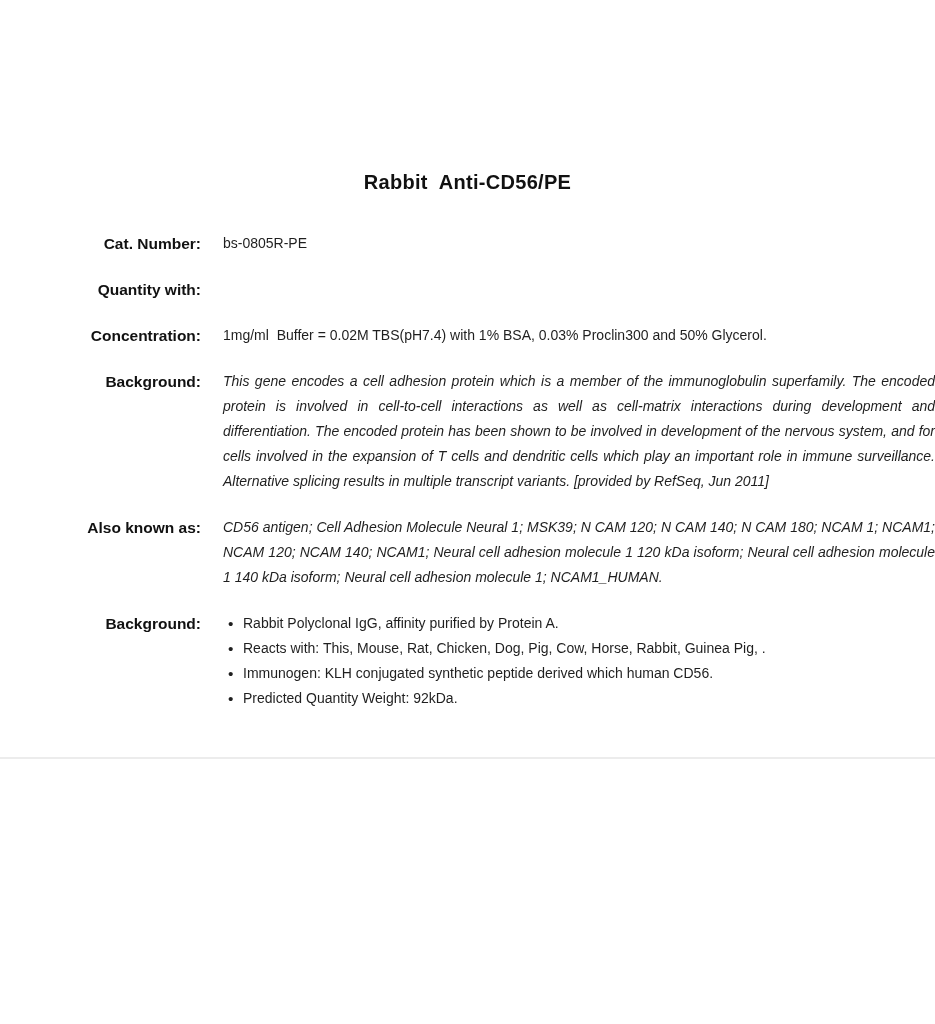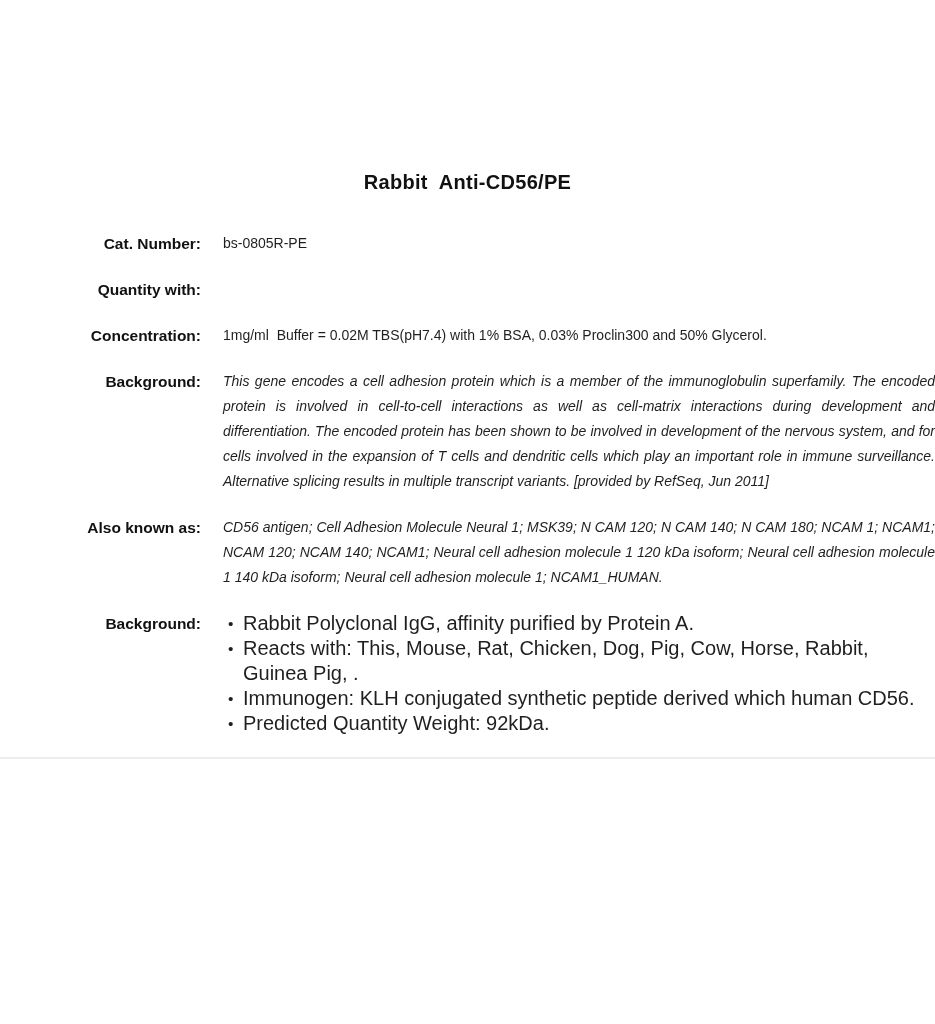--- a/index.html
+++ b/index.html
@@ -61,21 +61,21 @@
     white-space: pre-wrap; 
   }
   ul.bullets {
     list-style: none;
     margin: 0 0 0 22px;
     padding: 0;
     width: 721px;
   }
   ul.bullets li {
     position: relative;
-    font-size: 20px;
+    font-size: 14px;
     line-height: 25px;
     padding-left: 20px;
   }
   ul.bullets li::before {
     content: "\2022";
     position: absolute;
     left: 5px;
     top: 0;
     font-size: 15.5px;
     line-height: 25px;

